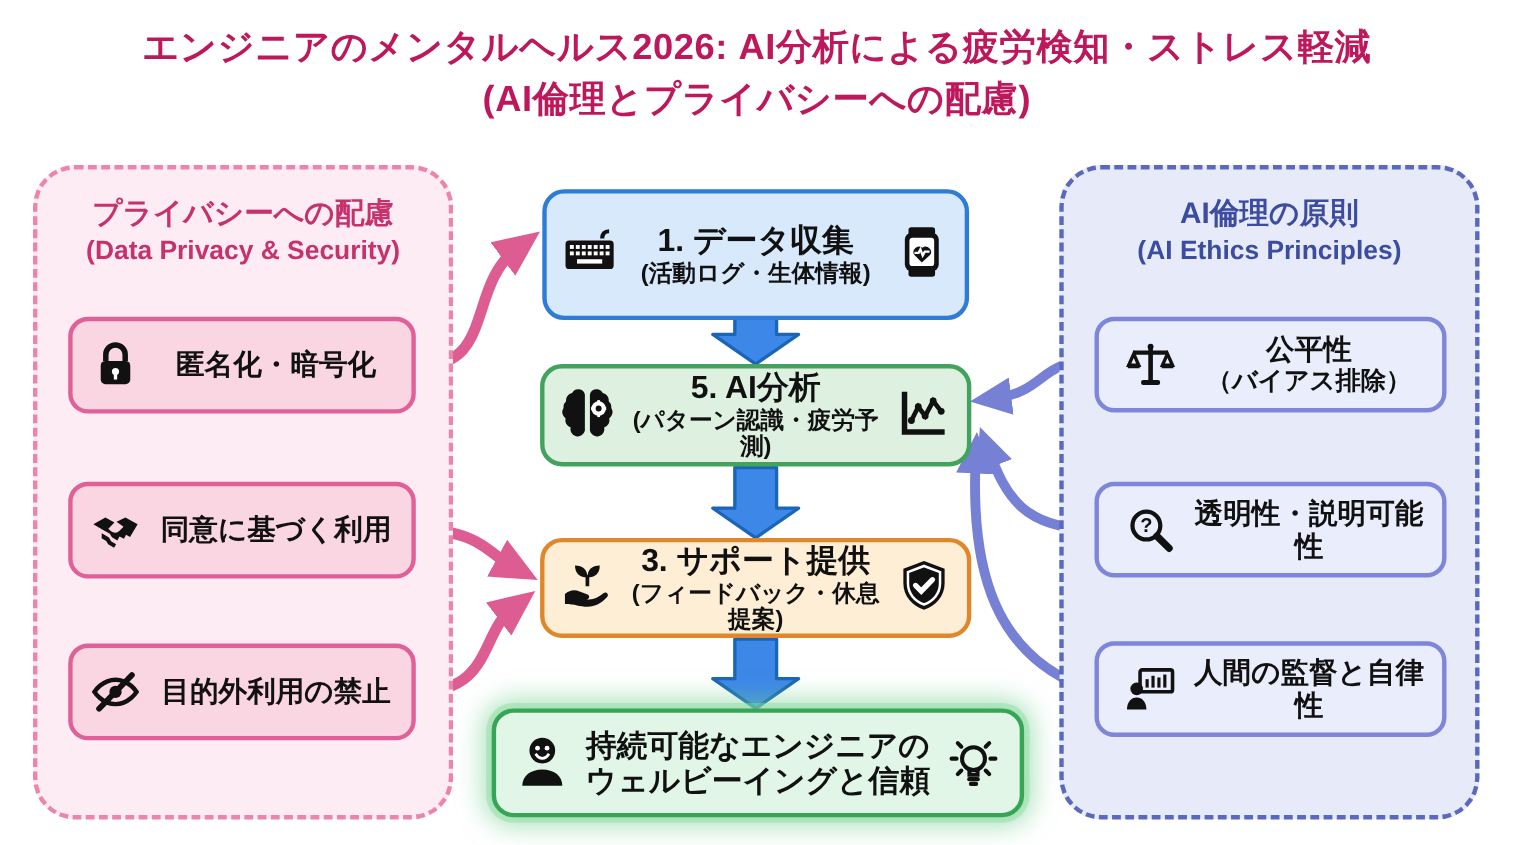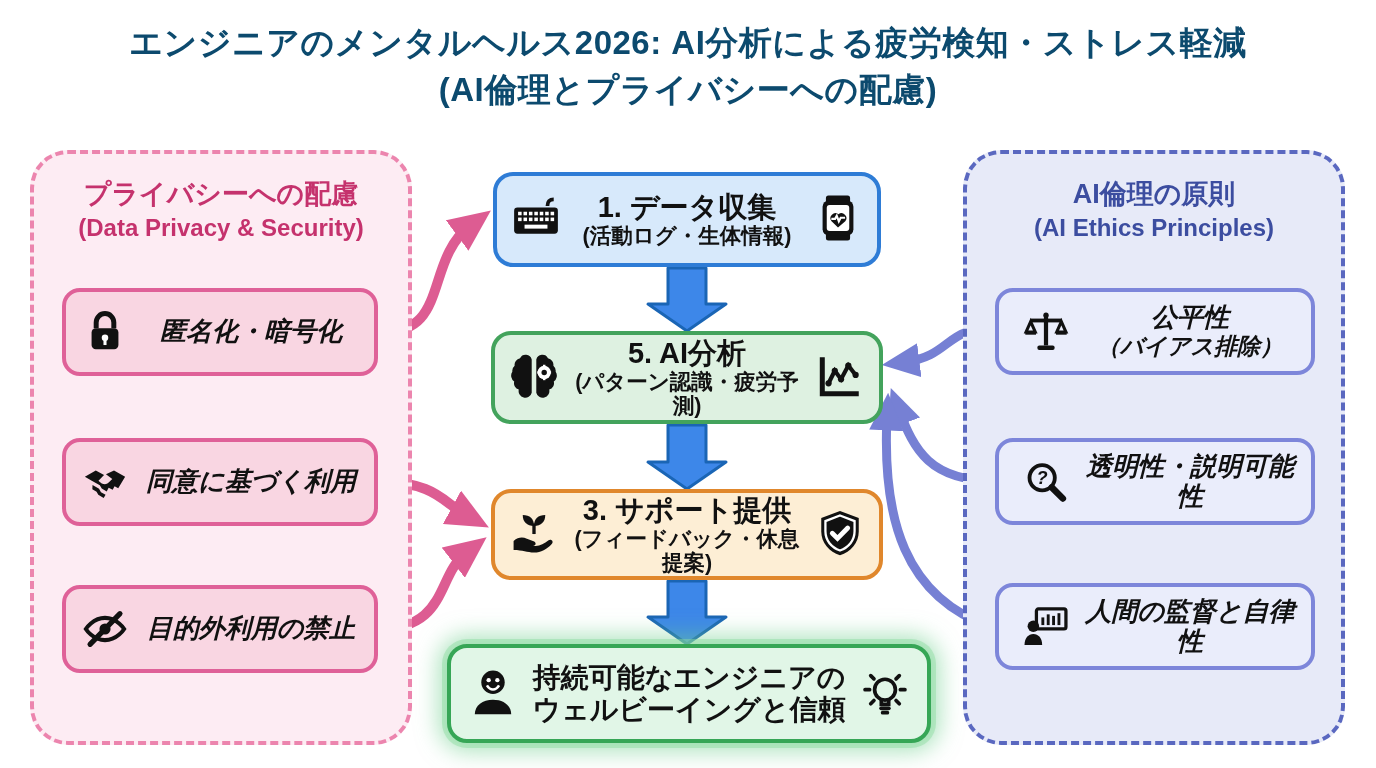--- a/index.html
+++ b/index.html
@@ -10,49 +10,49 @@
     --orange-accent:#e0872c; --orange-bg:#fdeed5;
     --result-accent:#36a656; --result-bg:#e1f6e7;
     --purple-accent:#3c4da0; --purple-panel-border:#5a68c0; --purple-panel-bg:#e7eaf8;
     --purple-card-border:#7d86da; --purple-card-bg:#eaedfb; --purple-arrow:#7680d4;
     --ink:#111;
   }
   html,body{margin:0;padding:0;background:#fff;}
   .canvas{position:relative;width:1376px;height:768px;background:#ffffff;overflow:hidden;
     font-family:"Liberation Sans","DejaVu Sans",sans-serif;color:var(--ink);}
   .title{position:absolute;top:20px;left:0;right:0;margin:0;text-align:center;
-    font-size:33px;font-weight:800;line-height:1.42;color:#0c4a6e;letter-spacing:.5px;}
+    font-size:33px;font-weight:800;line-height:1.42;color:#be185d;letter-spacing:.5px;}
   .arrow-layer{position:absolute;left:0;top:0;width:1376px;height:768px;pointer-events:none;}
 
   .panel{position:absolute;top:150px;height:595px;border-radius:38px;box-sizing:border-box;
     border:4px dashed var(--pink-panel-border);background:var(--pink-panel-bg);}
   .panel.left{left:30px;width:382px;}
   .panel.right{left:963px;width:382px;border-color:var(--purple-panel-border);background:var(--purple-panel-bg);}
   .panel-title{margin-top:22px;text-align:center;font-weight:800;font-size:27px;color:var(--pink-accent);}
   .panel-subtitle{text-align:center;font-weight:800;font-size:24px;color:var(--pink-accent);margin-top:2px;}
   .panel.right .panel-title,.panel.right .panel-subtitle{color:var(--purple-accent);}
 
   .card{position:absolute;box-sizing:border-box;display:flex;align-items:center;gap:16px;
-    padding:0 16px;border-radius:18px;font-weight:800;font-size:26px;color:var(--ink);font-style:italic;}
+    padding:0 16px;border-radius:18px;font-weight:800;font-size:26px;color:var(--ink);}
   .pink-card{left:62px;width:316px;height:88px;background:var(--pink-card-bg);
     border:4px solid var(--pink-card-border);}
   .purple-card{left:995px;width:320px;height:87px;background:var(--purple-card-bg);
     border:4px solid var(--purple-card-border);padding-left:24px;}
   .card .icon{flex:0 0 auto;display:flex;align-items:center;justify-content:center;}
   .card .icon svg{width:46px;height:46px;}
   .card-text{flex:1;text-align:center;line-height:1.15;}
   .card-text .sub{font-size:23px;}
 
   .step{position:absolute;box-sizing:border-box;display:flex;align-items:center;justify-content:space-between;
     gap:8px;padding:0 14px;border-radius:20px;}
   .step .icon svg{width:50px;height:50px;}
   .step-text{flex:1;text-align:center;line-height:1.12;}
   .step-text .main{font-size:29px;font-weight:800;}
   .step-text .sub{font-size:21.5px;font-weight:800;}
-  #step1{left:493px;top:172px;width:388px;height:95px;background:var(--blue-bg);border:4.5px solid var(--blue-accent);}
+  #step1{left:493px;top:172px;width:388px;height:119px;background:var(--blue-bg);border:4.5px solid var(--blue-accent);}
   #step2{left:491px;top:331px;width:392px;height:93px;background:var(--green-bg);border:4.5px solid var(--green-accent);}
   #step3{left:491px;top:489px;width:392px;height:91px;background:var(--orange-bg);border:4.5px solid var(--orange-accent);}
   #result{left:447px;top:644px;width:484px;height:99px;background:var(--result-bg);
     border:4.5px solid var(--result-accent);border-radius:20px;
     box-shadow:0 0 0 5px rgba(140,220,160,.45),0 0 22px 9px rgba(110,205,140,.55);
     display:flex;align-items:center;justify-content:space-between;gap:6px;padding:12px 16px;box-sizing:border-box;position:absolute;}
   #result .step-text .main{font-size:28px;}
 </style>
 </head>
 <body>

